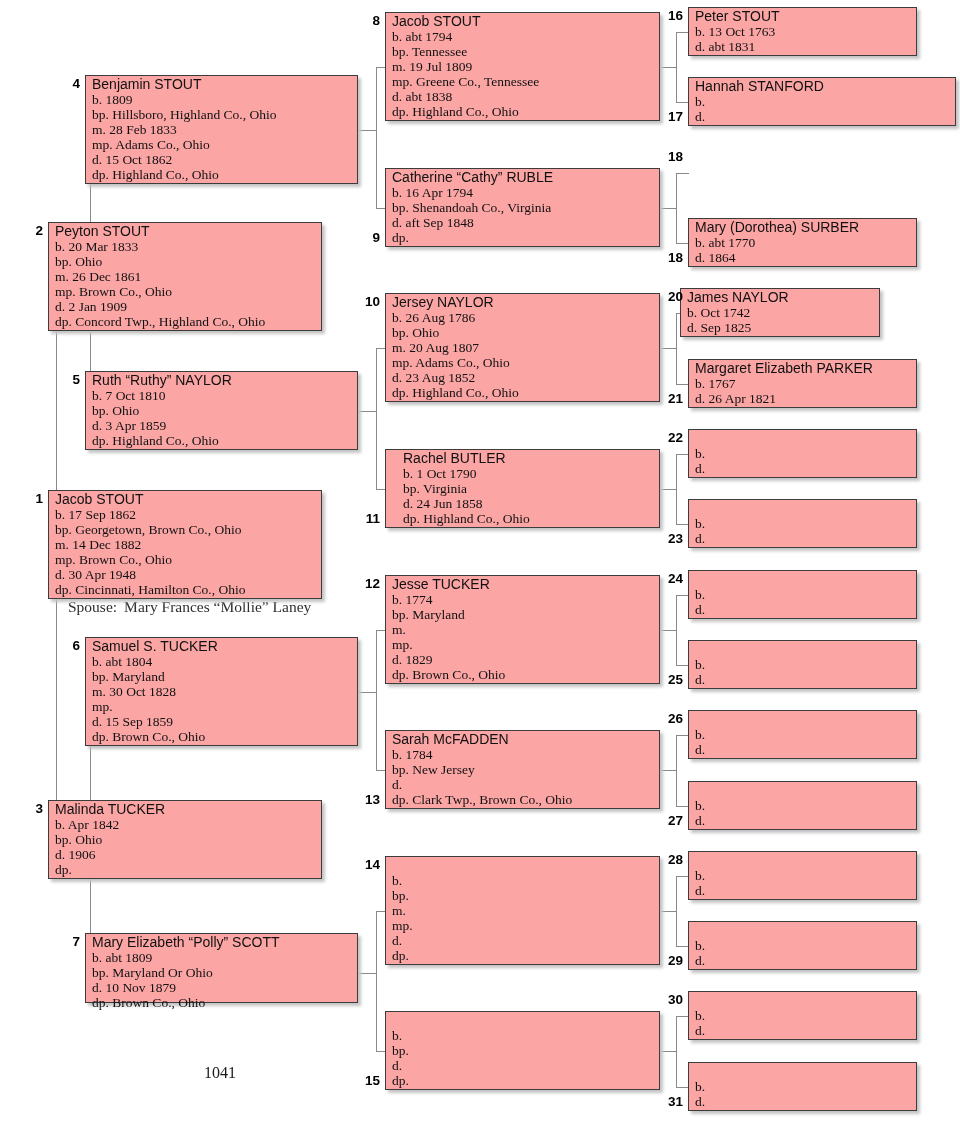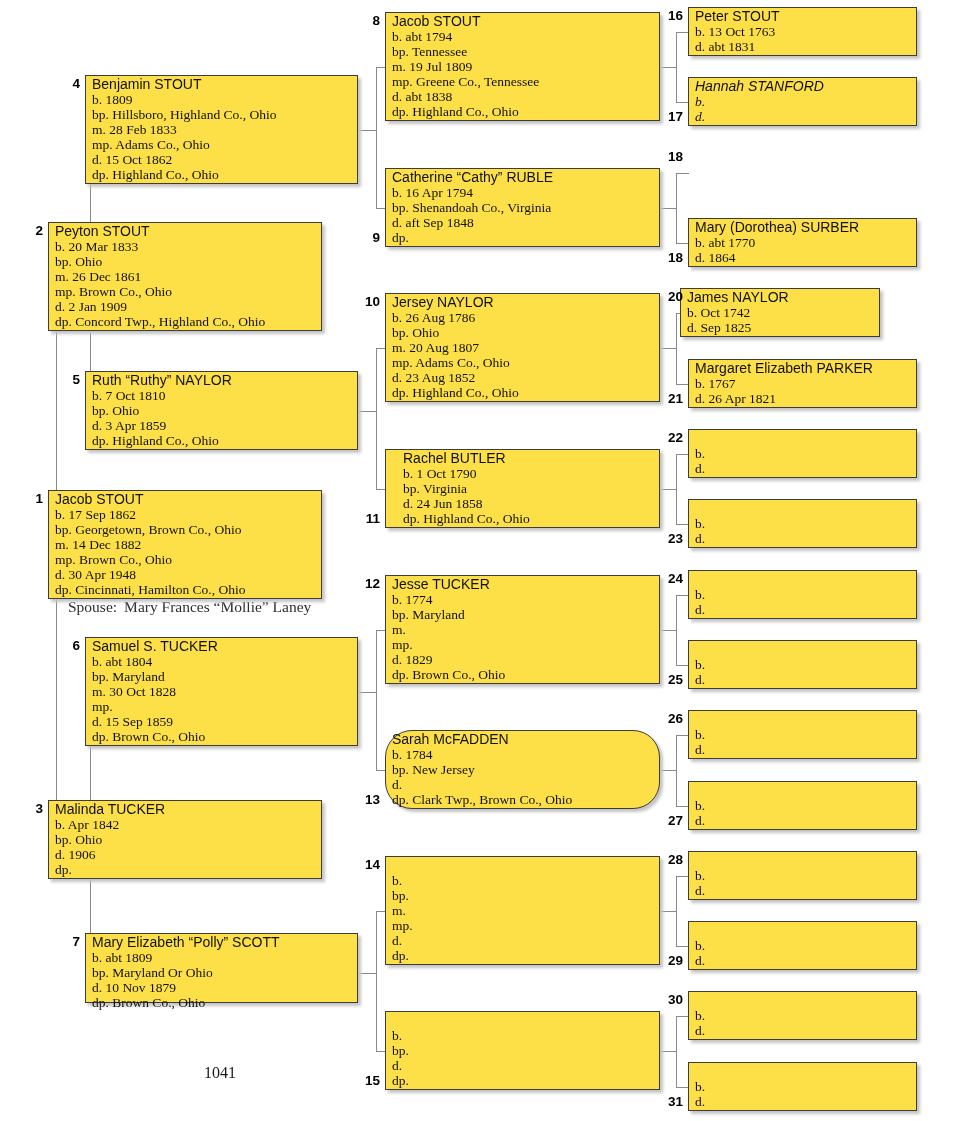--- a/index.html
+++ b/index.html
@@ -6,21 +6,21 @@
   #chart {
     position: relative;
     width: 960px;
     height: 1121px;
     background: #fff;
     font-family: "Liberation Sans", sans-serif;
     overflow: hidden;
   }
   .pbox {
     position: absolute;
-    background: #fde047;
+    background: #fca5a5;
     border: 1px solid #3c3c3c;
     box-shadow: 3px 3px 3px #c4c4c4;
     box-sizing: border-box;
     padding: 1px 4px 1px 6px;
     z-index: 2;
   }
   .pname {
     font-family: "Liberation Sans", sans-serif;
     font-size: 14px;
     line-height: 15px;
@@ -185,21 +185,21 @@
     <div class="pbox" style="left: 385px; top: 575px; width: 275px; height: 109px;">
       <div class="pname">Jesse TUCKER</div>
       <div class="pline">b. 1774</div>
       <div class="pline">bp. Maryland</div>
       <div class="pline">m.</div>
       <div class="pline">mp.</div>
       <div class="pline">d. 1829</div>
       <div class="pline">dp. Brown Co., Ohio</div>
     </div>
     <div class="pnum" style="left: 352px; top: 576px;">12</div>
-    <div class="pbox" style="left: 385px; top: 730px; width: 275px; height: 79px; border-radius: 27px;">
+    <div class="pbox" style="left: 385px; top: 730px; width: 275px; height: 79px;">
       <div class="pname">Sarah McFADDEN</div>
       <div class="pline">b. 1784</div>
       <div class="pline">bp. New Jersey</div>
       <div class="pline">d.</div>
       <div class="pline">dp. Clark Twp., Brown Co., Ohio</div>
     </div>
     <div class="pnum" style="left: 352px; top: 792px;">13</div>
     <div class="pbox" style="left: 385px; top: 856px; width: 275px; height: 109px;">
       <div class="pname"></div>
       <div class="pline">b.</div>
@@ -217,21 +217,21 @@
       <div class="pline">d.</div>
       <div class="pline">dp.</div>
     </div>
     <div class="pnum" style="left: 352px; top: 1073px;">15</div>
     <div class="pbox" style="left: 688px; top: 7px; width: 229px; height: 49px;">
       <div class="pname">Peter STOUT</div>
       <div class="pline">b. 13 Oct 1763</div>
       <div class="pline">d. abt 1831</div>
     </div>
     <div class="pnum" style="left: 655px; top: 8px;">16</div>
-    <div class="pbox" style="left: 688px; top: 77px; width: 229px; height: 49px; font-style: italic;">
+    <div class="pbox" style="left: 688px; top: 77px; width: 268px; height: 49px;">
       <div class="pname">Hannah STANFORD</div>
       <div class="pline">b.</div>
       <div class="pline">d.</div>
     </div>
     <div class="pnum" style="left: 655px; top: 109px;">17</div>
     <div class="pnum" style="left: 655px; top: 149px;">18</div>
     <div class="pbox" style="left: 688px; top: 218px; width: 229px; height: 49px;">
       <div class="pname">Mary (Dorothea) SURBER</div>
       <div class="pline">b. abt 1770</div>
       <div class="pline">d. 1864</div>

